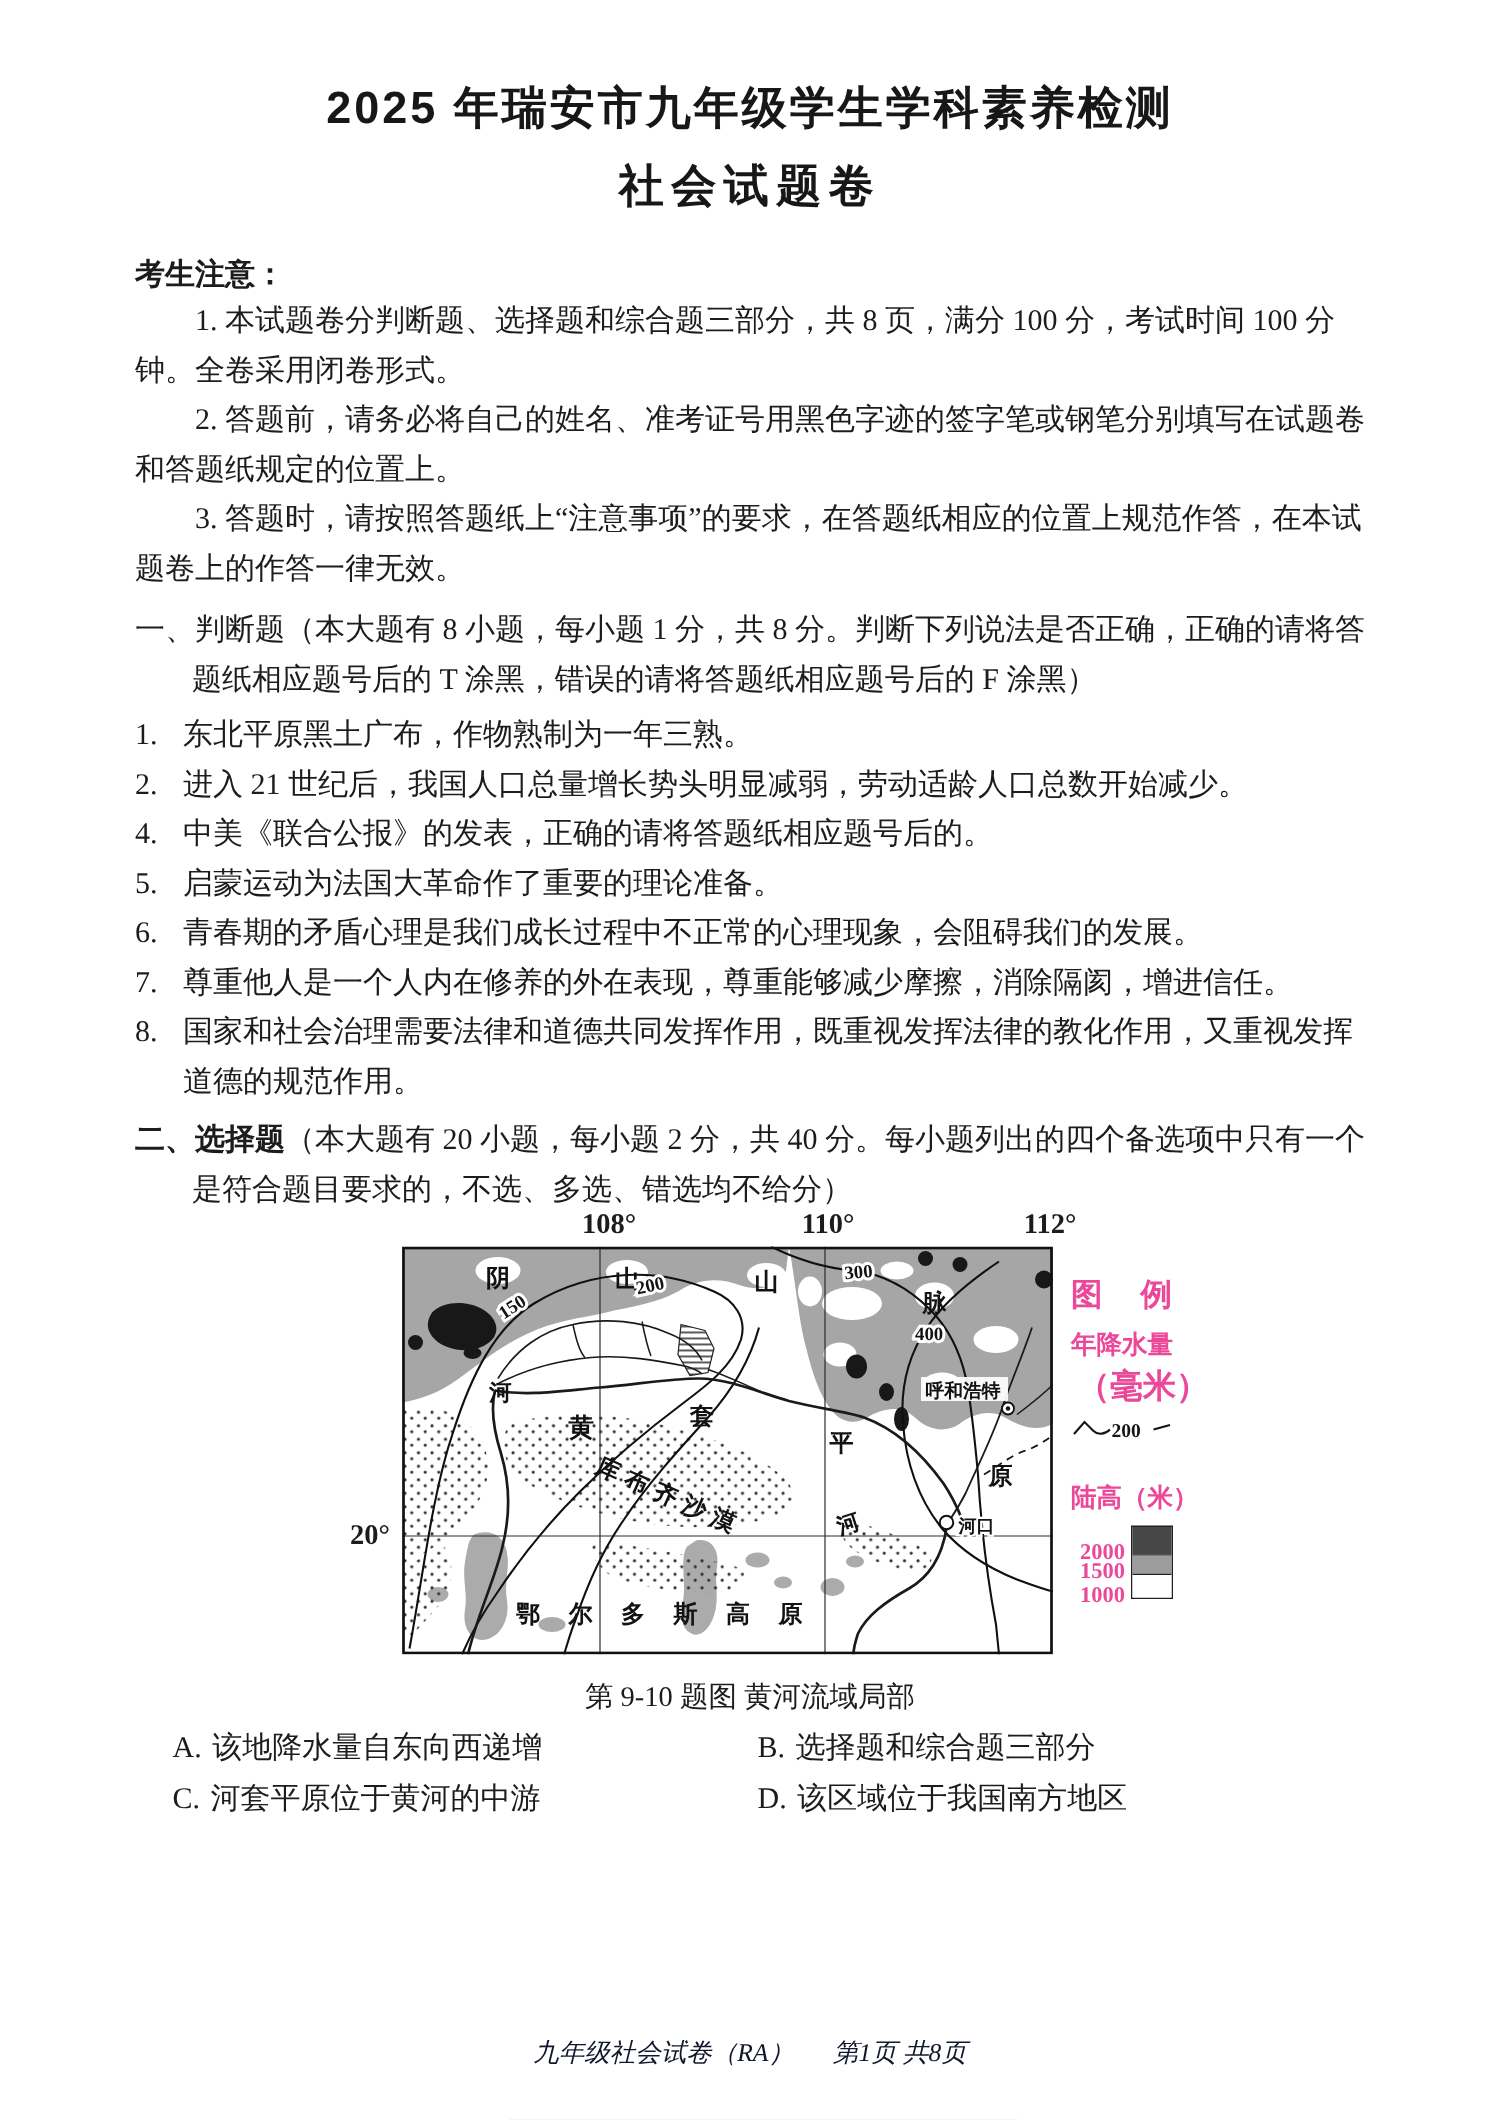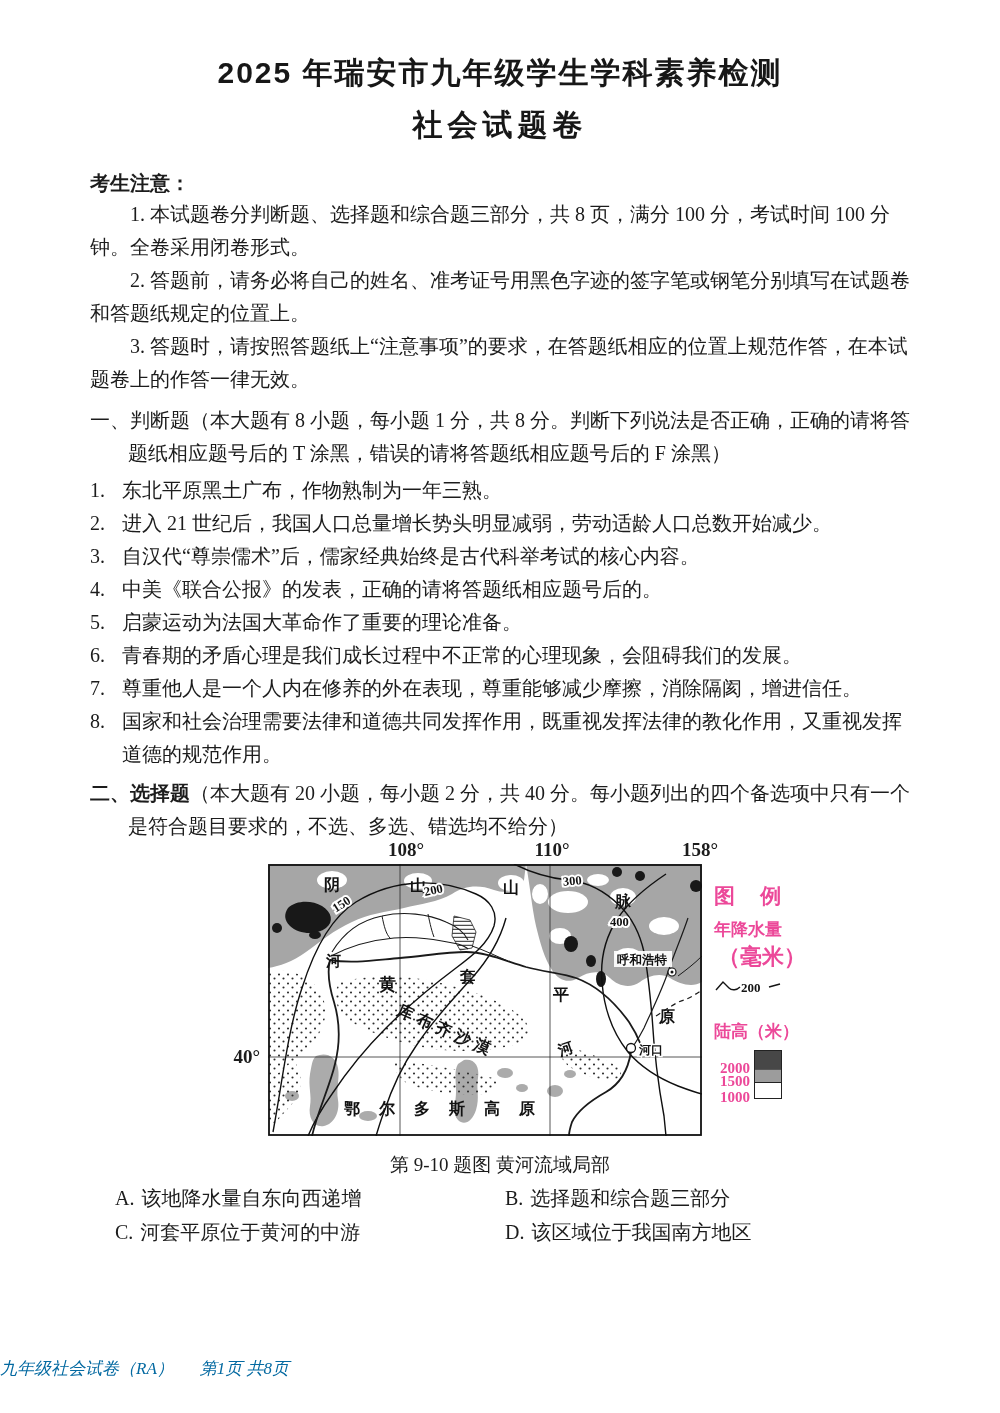--- a/index.html
+++ b/index.html
@@ -41,22 +41,22 @@
   .b0{height:18px;background:#474747;}
   .b1{height:13px;background:#9c9c9c;border-top:1px solid #555;box-sizing:border-box;}
   .b2{height:16px;background:#ffffff;border-top:1px solid #222;box-sizing:border-box;}
   .caption{margin:12px 0 0;text-align:center;font-size:19px;line-height:28px;}
   .q9{margin:7px 0 0;padding-left:32px;text-indent:-32px;}
   .q9 .num{display:inline-block;width:32px;text-indent:0;}
   .options{margin:2px 0 0 25px;}
   .opt-row{display:flex;line-height:34px;}
   .opt{width:390px;}
   .opt .lab{margin-right:7px;}
-  .footer{position:absolute;left:0;right:0;top:1356px;
-          font-size:17px;line-height:26px;color:#0369a1;}
+  .footer{position:absolute;left:0;right:0;top:1356px;text-align:center;
+          font-size:17px;line-height:26px;color:#0f172a;}
   .footer .f-left{font-style:italic;margin-right:26px;}
   .footer .f-right{font-style:italic;}
 </style>
 </head>
 <body>
 
 <div class="page">
 
   <h1 class="title">2025 年瑞安市九年级学生学科素养检测</h1>
   <h2 class="subtitle">社会试题卷</h2>
@@ -64,36 +64,35 @@
   <p class="notice-head">考生注意：</p>
   <p class="para">1. 本试题卷分判断题、选择题和综合题三部分，共 8 页，满分 100 分，考试时间 100 分钟。全卷采用闭卷形式。</p>
   <p class="para">2. 答题前，请务必将自己的姓名、准考证号用黑色字迹的签字笔或钢笔分别填写在试题卷和答题纸规定的位置上。</p>
   <p class="para">3. 答题时，请按照答题纸上“注意事项”的要求，在答题纸相应的位置上规范作答，在本试题卷上的作答一律无效。</p>
 
   <p class="sec-head"><b>一、判断题</b><span>（本大题有 8 小题，每小题 1 分，共 8 分。判断下列说法是否正确，正确的请将答题纸相应题号后的 T 涂黑，错误的请将答题纸相应题号后的 F 涂黑）</span></p>
 
   <div class="items">
     <p class="item"><span class="num">1.</span><span>东北平原黑土广布，作物熟制为一年三熟。</span></p>
     <p class="item"><span class="num">2.</span><span>进入 21 世纪后，我国人口总量增长势头明显减弱，劳动适龄人口总数开始减少。</span></p>
-    <p class="item"><span class="num">3.</span><span>自汉代“尊崇儒术”后，儒家经典始终是古代科举考试的核心内容。</span></p>
     <p class="item"><span class="num">4.</span><span>中美《联合公报》的发表，正确的请将答题纸相应题号后的。</span></p>
     <p class="item"><span class="num">5.</span><span>启蒙运动为法国大革命作了重要的理论准备。</span></p>
     <p class="item"><span class="num">6.</span><span>青春期的矛盾心理是我们成长过程中不正常的心理现象，会阻碍我们的发展。</span></p>
     <p class="item"><span class="num">7.</span><span>尊重他人是一个人内在修养的外在表现，尊重能够减少摩擦，消除隔阂，增进信任。</span></p>
     <p class="item"><span class="num">8.</span><span>国家和社会治理需要法律和道德共同发挥作用，既重视发挥法律的教化作用，又重视发挥道德的规范作用。</span></p>
   </div>
 
   <p class="sec-head2"><b>二、选择题</b><span>（本大题有 20 小题，每小题 2 分，共 40 分。每小题列出的四个备选项中只有一个是符合题目要求的，不选、多选、错选均不给分）</span></p>
 
 
   <div class="figure">
     <span class="lon lon1">108°</span>
     <span class="lon lon2">110°</span>
-    <span class="lon lon3">158°</span>
-    <span class="lat">40°</span>
+    <span class="lon lon3">112°</span>
+    <span class="lat">20°</span>
 
     <div class="mapwrap">
       <svg width="434" height="272" viewBox="0 0 434 272">
         <defs>
           <pattern id="dots" width="9" height="9" patternUnits="userSpaceOnUse">
             <circle cx="2" cy="2.5" r="1.05" fill="#2c2c2c"></circle>
             <circle cx="6.5" cy="6.5" r="1.05" fill="#2c2c2c"></circle>
           </pattern>
           <pattern id="hatch" width="7" height="4" patternUnits="userSpaceOnUse">
             <rect width="7" height="4" fill="#ffffff"></rect>

